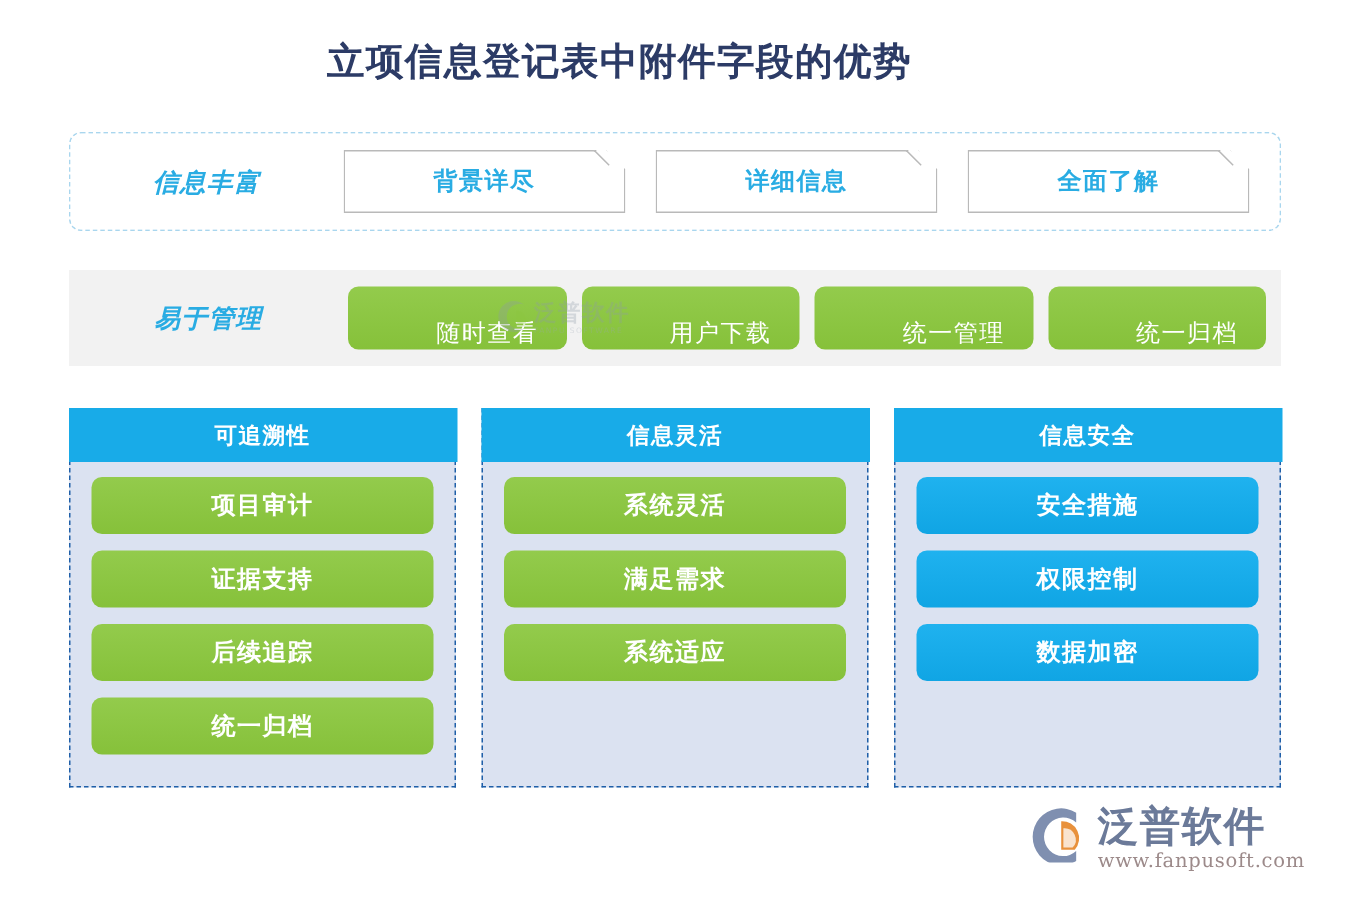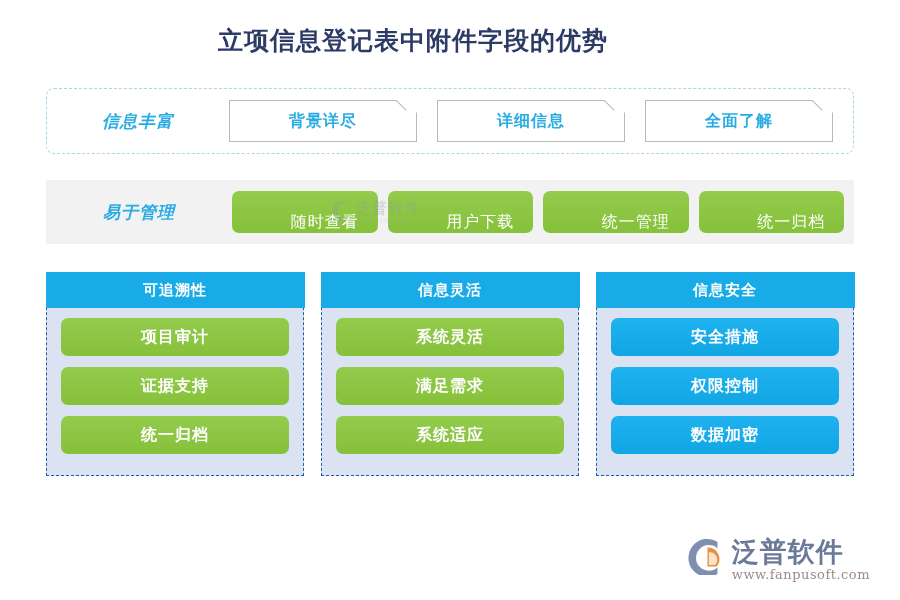--- a/index.html
+++ b/index.html
@@ -281,20 +281,23 @@
   <div class="column">
     <div class="col-header">可追溯性</div>
     <div class="col-items">
       <div class="col-item green">
         <span>项目审计</span>
       </div>
       <div class="col-item green">
         <span>证据支持</span>
       </div>
       <div class="col-item green">
+        <span>后续追踪</span>
+      </div>
+      <div class="col-item green">
         <span>统一归档</span>
       </div>
     </div>
   </div>
 
   <div class="column">
     <div class="col-header">信息灵活</div>
     <div class="col-items">
       <div class="col-item green">
         <span>系统灵活</span>

